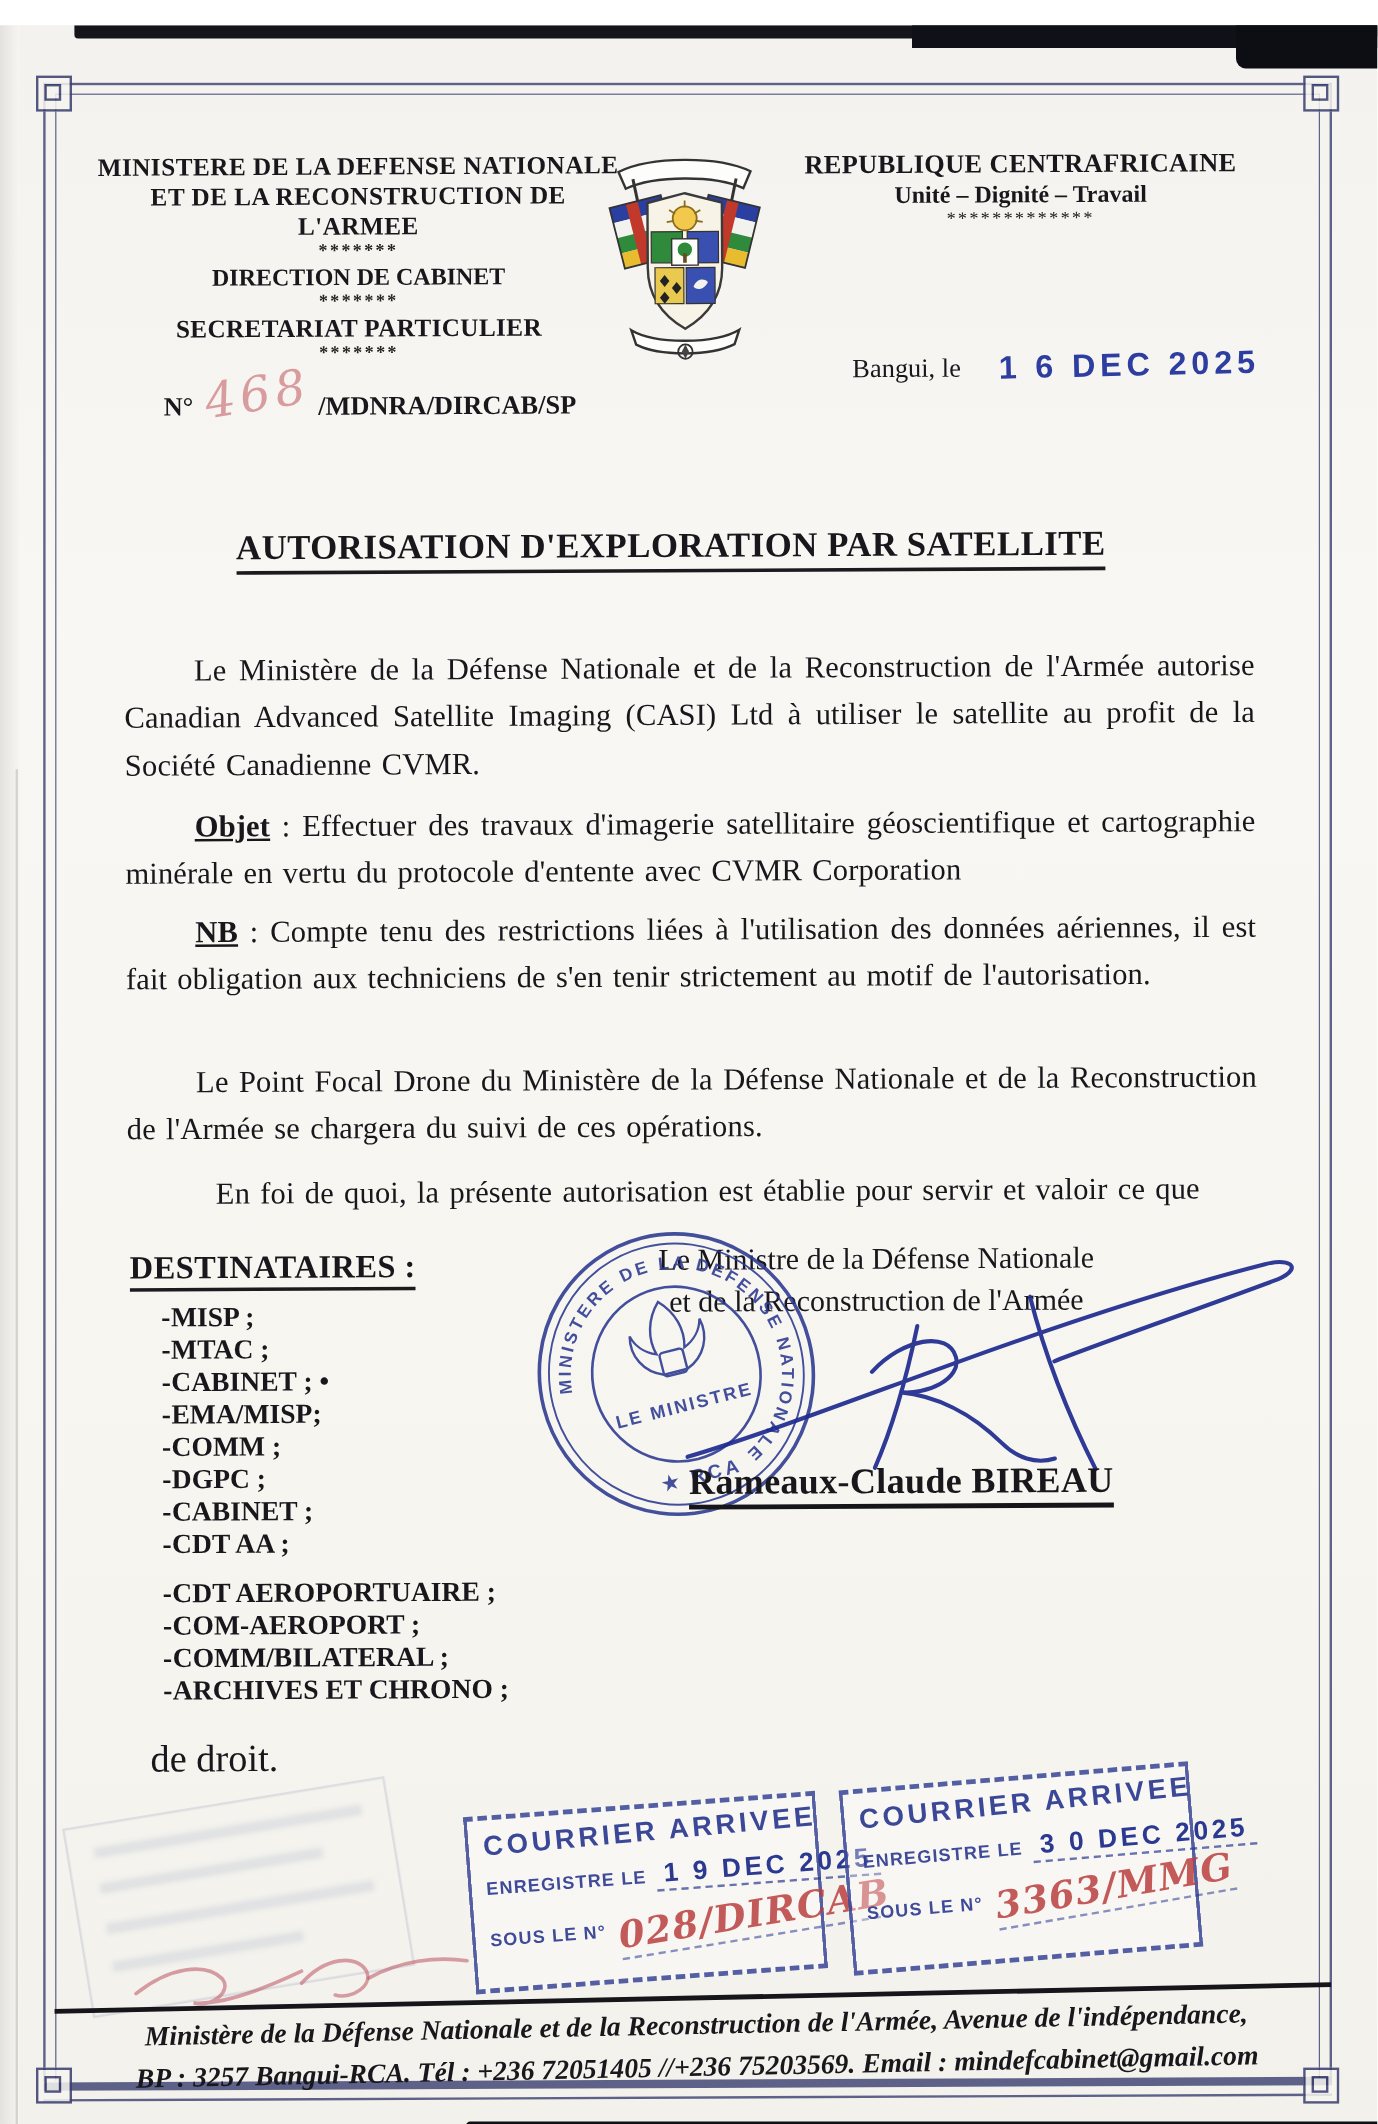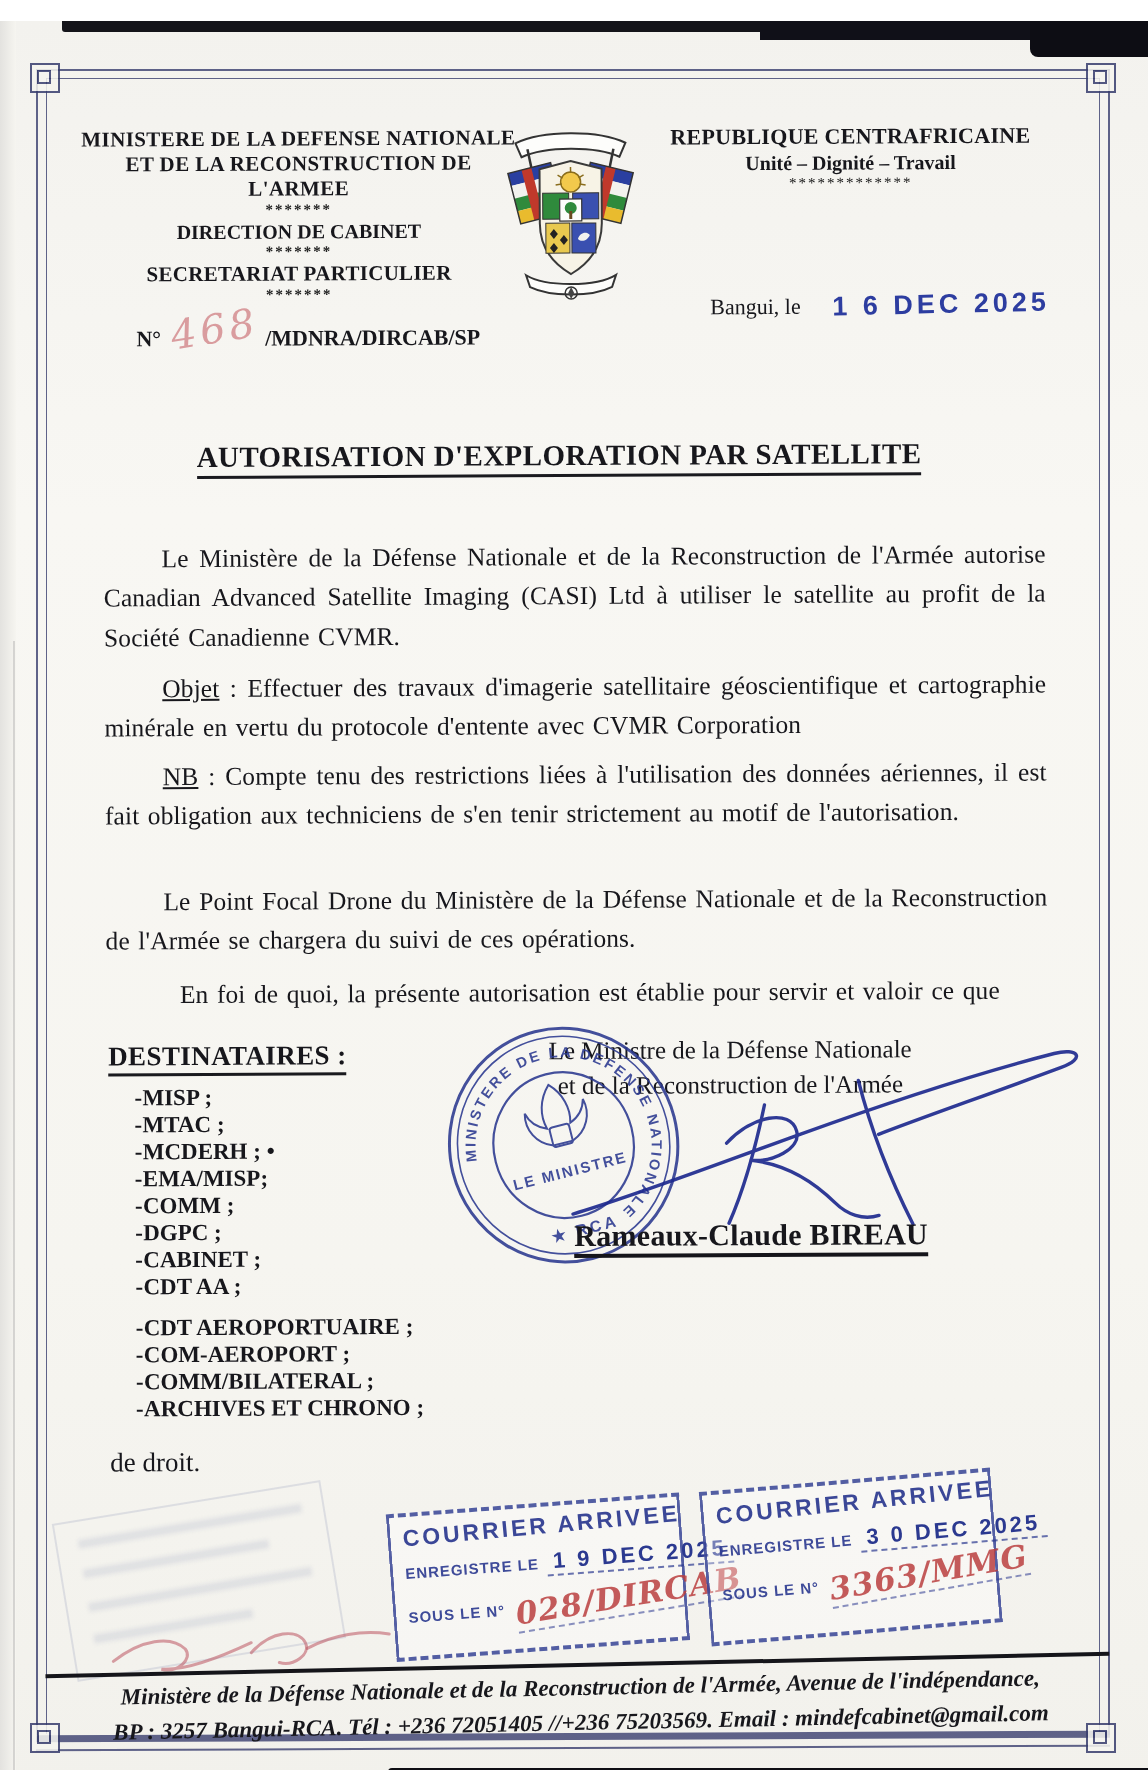--- a/index.html
+++ b/index.html
@@ -47,30 +47,30 @@
   .date-stamp{font-family:"Liberation Sans",sans-serif;font-weight:bold;font-size:27px;color:#2d3da0;letter-spacing:4px;margin-left:26px;transform:rotate(-1deg);display:inline-block;}
 
   .coa{position:absolute;left:500px;top:106px;width:146px;height:180px;}
 
   
   .title{position:absolute;left:85px;top:418px;width:950px;text-align:center;}
   .title span{font-size:29px;font-weight:bold;letter-spacing:.4px;border-bottom:3px solid #1a1a1f;padding-bottom:3px;}
   .para{position:absolute;left:104px;width:942px;font-size:25.5px;line-height:1.55;text-align:justify;text-indent:58px;letter-spacing:.1px;word-spacing:2px;}
   .p1{top:490px;} .p2{top:620px;} .p3{top:708px;} .p4{top:833px;}
   .p5{top:926px;text-align:left;text-indent:74px;}
-  .lbl{font-weight:normal;text-decoration:underline;}
+  .lbl{font-weight:bold;text-decoration:underline;}
 
   
   .dest{position:absolute;left:106px;top:1018px;width:330px;}
   .dest-h{font-size:27px;font-weight:bold;border-bottom:3px solid #1a1a1f;display:inline-block;padding-bottom:1px;letter-spacing:.4px;}
   .dest ul{list-style:none;margin:8px 0 0 0;padding:0;}
   .dest li{font-size:23px;font-weight:bold;line-height:27px;white-space:nowrap;}
   .dest li .dash{display:inline-block;width:34px;text-align:left;padding-left:26px;box-sizing:border-box;}
   .gap2{margin-top:14px !important;}
-  .de-droit{position:absolute;left:106px;top:1424px;font-size:27px;}
+  .de-droit{position:absolute;left:121px;top:1424px;font-size:32px;}
 
   
   .sig-head{position:absolute;left:468px;top:1012px;width:520px;text-align:center;font-size:25px;line-height:1.4;}
   .stamp-round{position:absolute;left:441px;top:998px;width:240px;height:252px;transform:rotate(-14deg);opacity:.88;}
   .sig-scrawl{position:absolute;left:556px;top:995px;width:548px;height:218px;}
   .sig-name{position:absolute;left:488px;top:1198px;width:520px;text-align:center;font-size:30px;font-weight:bold;}
   .sig-name span{border-bottom:4px solid #15151a;padding-bottom:2px;letter-spacing:.3px;}
 
   
   .arr-stamp{position:absolute;box-sizing:border-box;color:#2b3990;background:rgba(255,255,255,.35);
@@ -202,21 +202,21 @@
     <p class="para p2"><span class="lbl">Objet</span><span> : Effectuer des travaux d'imagerie satellitaire géoscientifique et cartographie minérale en vertu du protocole d'entente avec CVMR Corporation</span></p>
     <p class="para p3"><span class="lbl">NB</span><span> : Compte tenu des restrictions liées à l'utilisation des données aériennes, il est fait obligation aux techniciens de s'en tenir strictement au motif de l'autorisation.</span></p>
     <p class="para p4">Le Point Focal Drone du Ministère de la Défense Nationale et de la Reconstruction de l'Armée se chargera du suivi de ces opérations.</p>
     <p class="para p5">En foi de quoi, la présente autorisation est établie pour servir et valoir ce que</p>
 
     <div class="dest">
       <div class="dest-h">DESTINATAIRES :</div>
       <ul>
         <li><span class="dash">-</span><span>MISP ;</span></li>
         <li><span class="dash">-</span><span>MTAC ;</span></li>
-        <li><span class="dash">-</span><span>MCDERH ;  •</span></li>
+        <li><span class="dash">-</span><span>CABINET ;  •</span></li>
         <li><span class="dash">-</span><span>EMA/MISP;</span></li>
         <li><span class="dash">-</span><span>COMM ;</span></li>
         <li><span class="dash">-</span><span>DGPC ;</span></li>
         <li><span class="dash">-</span><span>CABINET ;</span></li>
         <li><span class="dash">-</span><span>CDT AA ;</span></li>
         <li class="gap2"><span class="dash">-</span><span>CDT AEROPORTUAIRE ;</span></li>
         <li><span class="dash">-</span><span>COM-AEROPORT ;</span></li>
         <li><span class="dash">-</span><span>COMM/BILATERAL ;</span></li>
         <li><span class="dash">-</span><span>ARCHIVES ET CHRONO ;</span></li>
       </ul>

